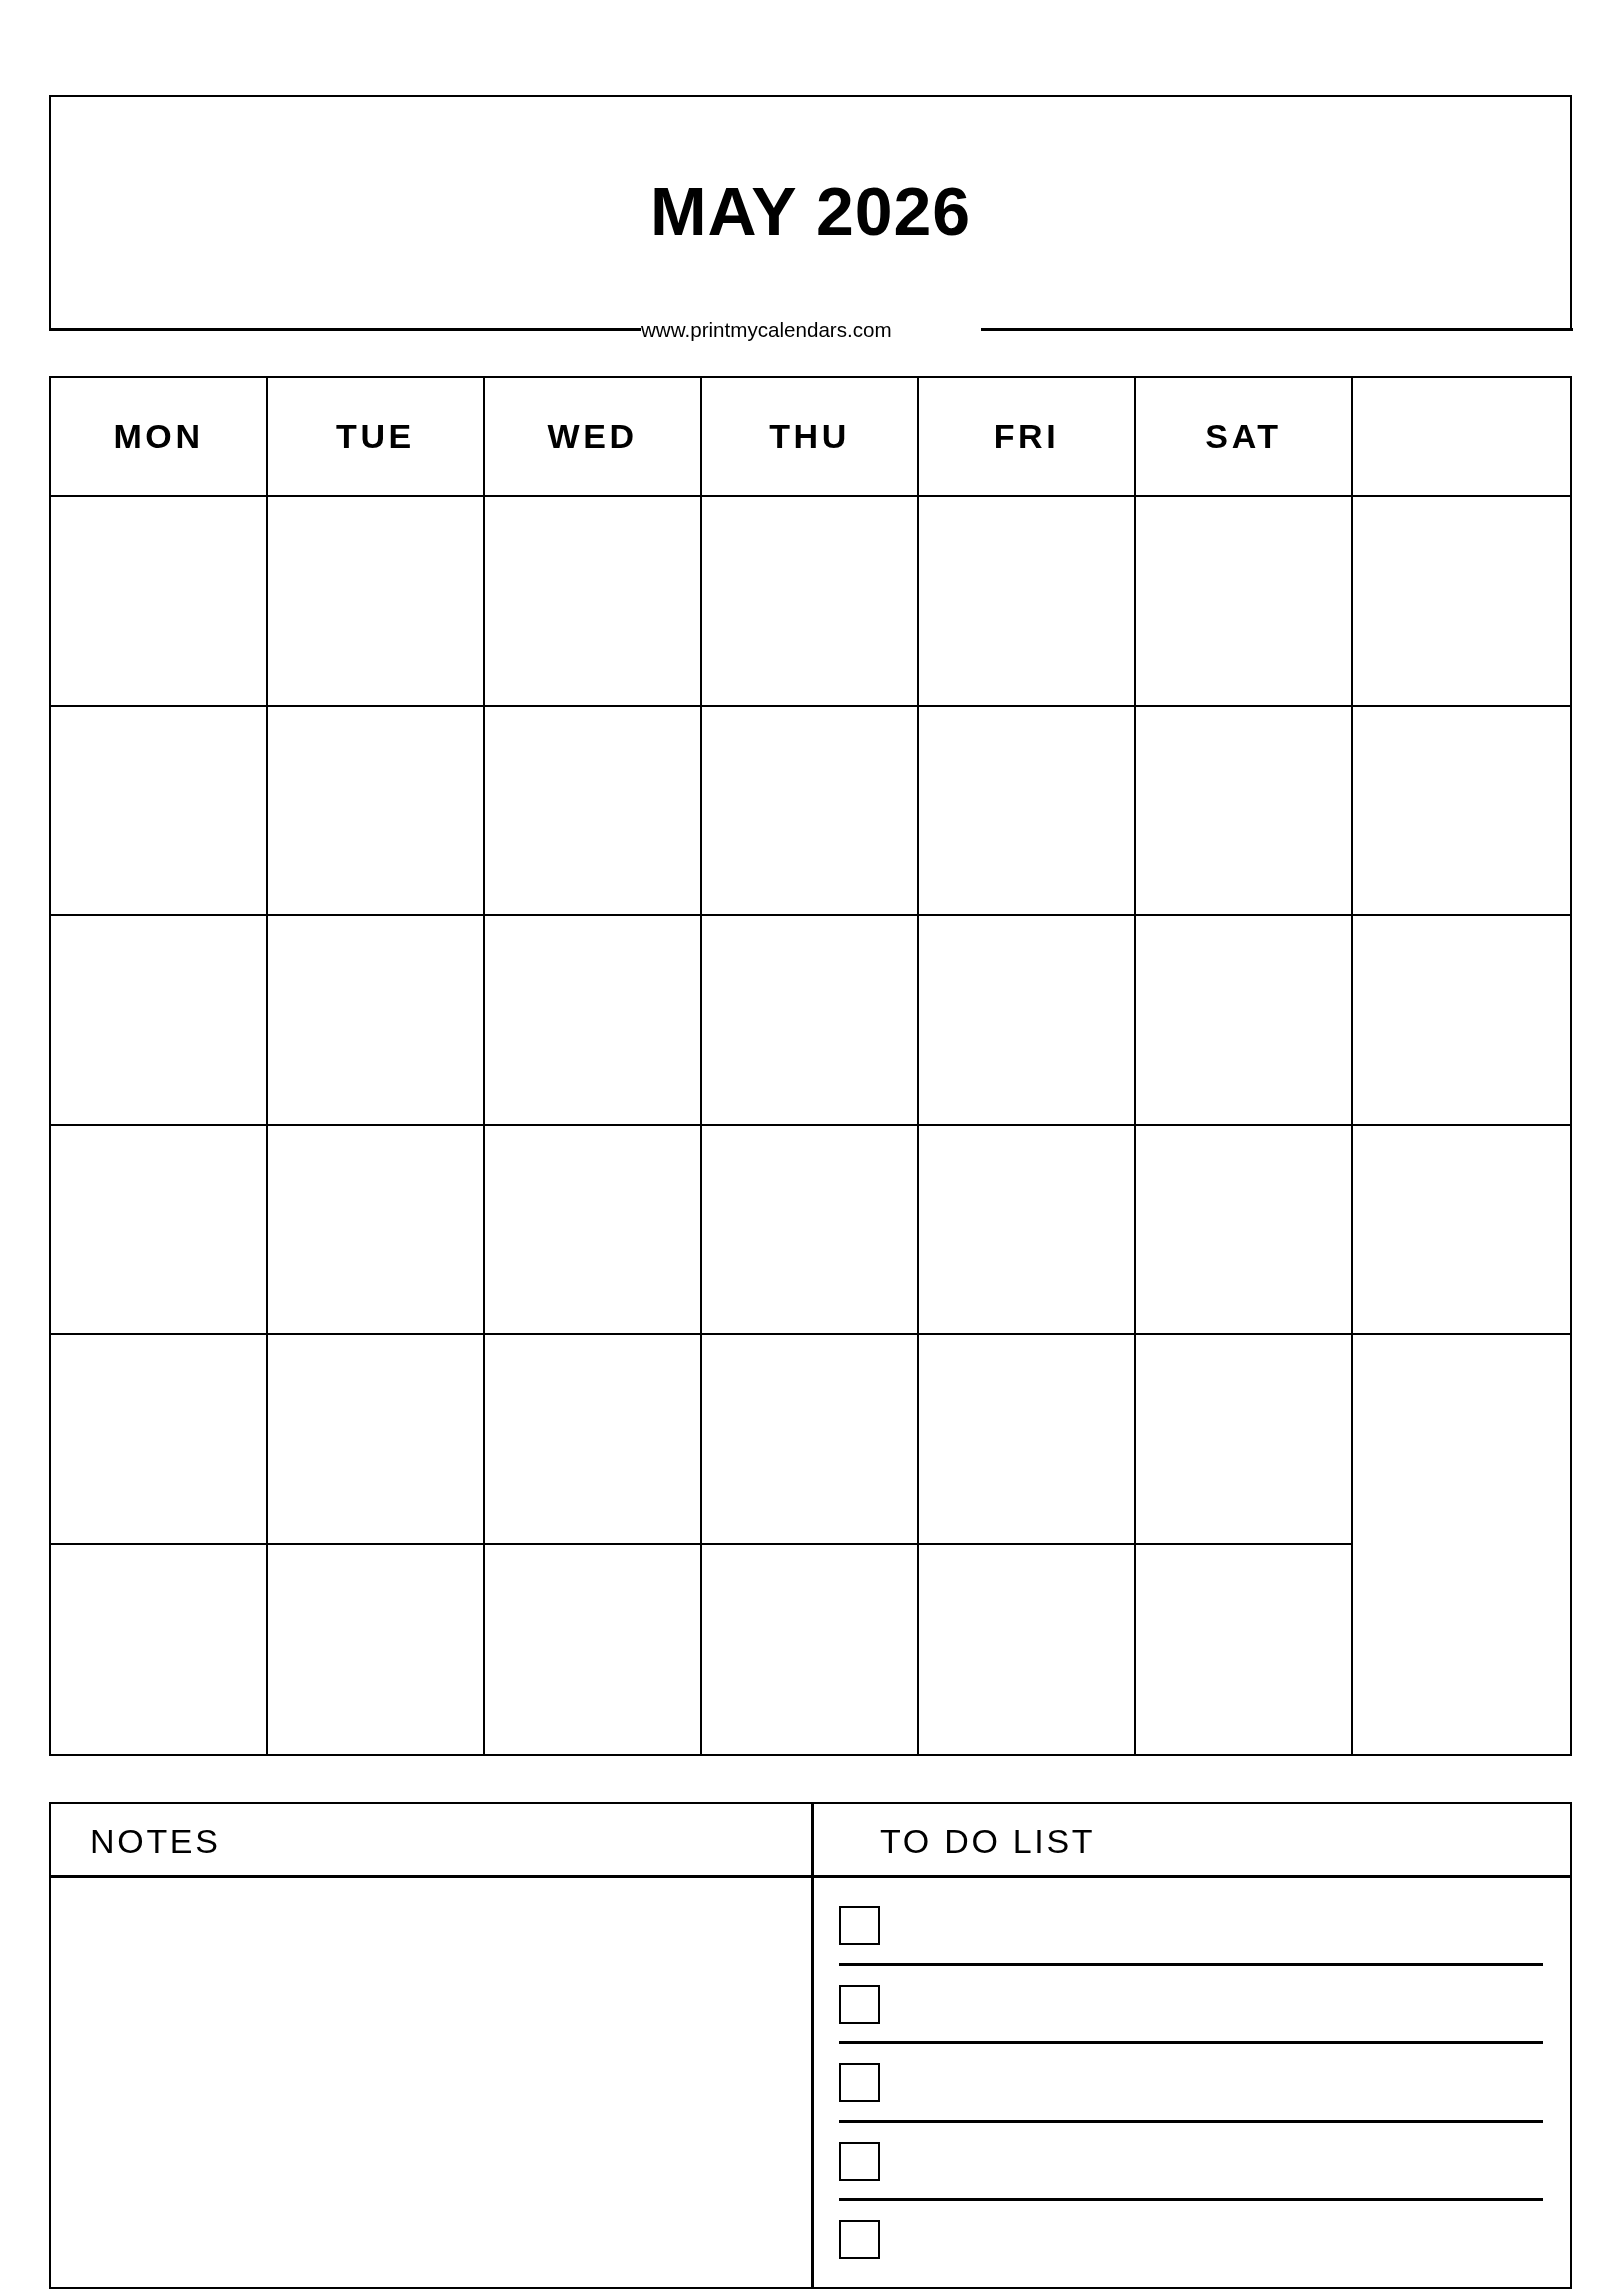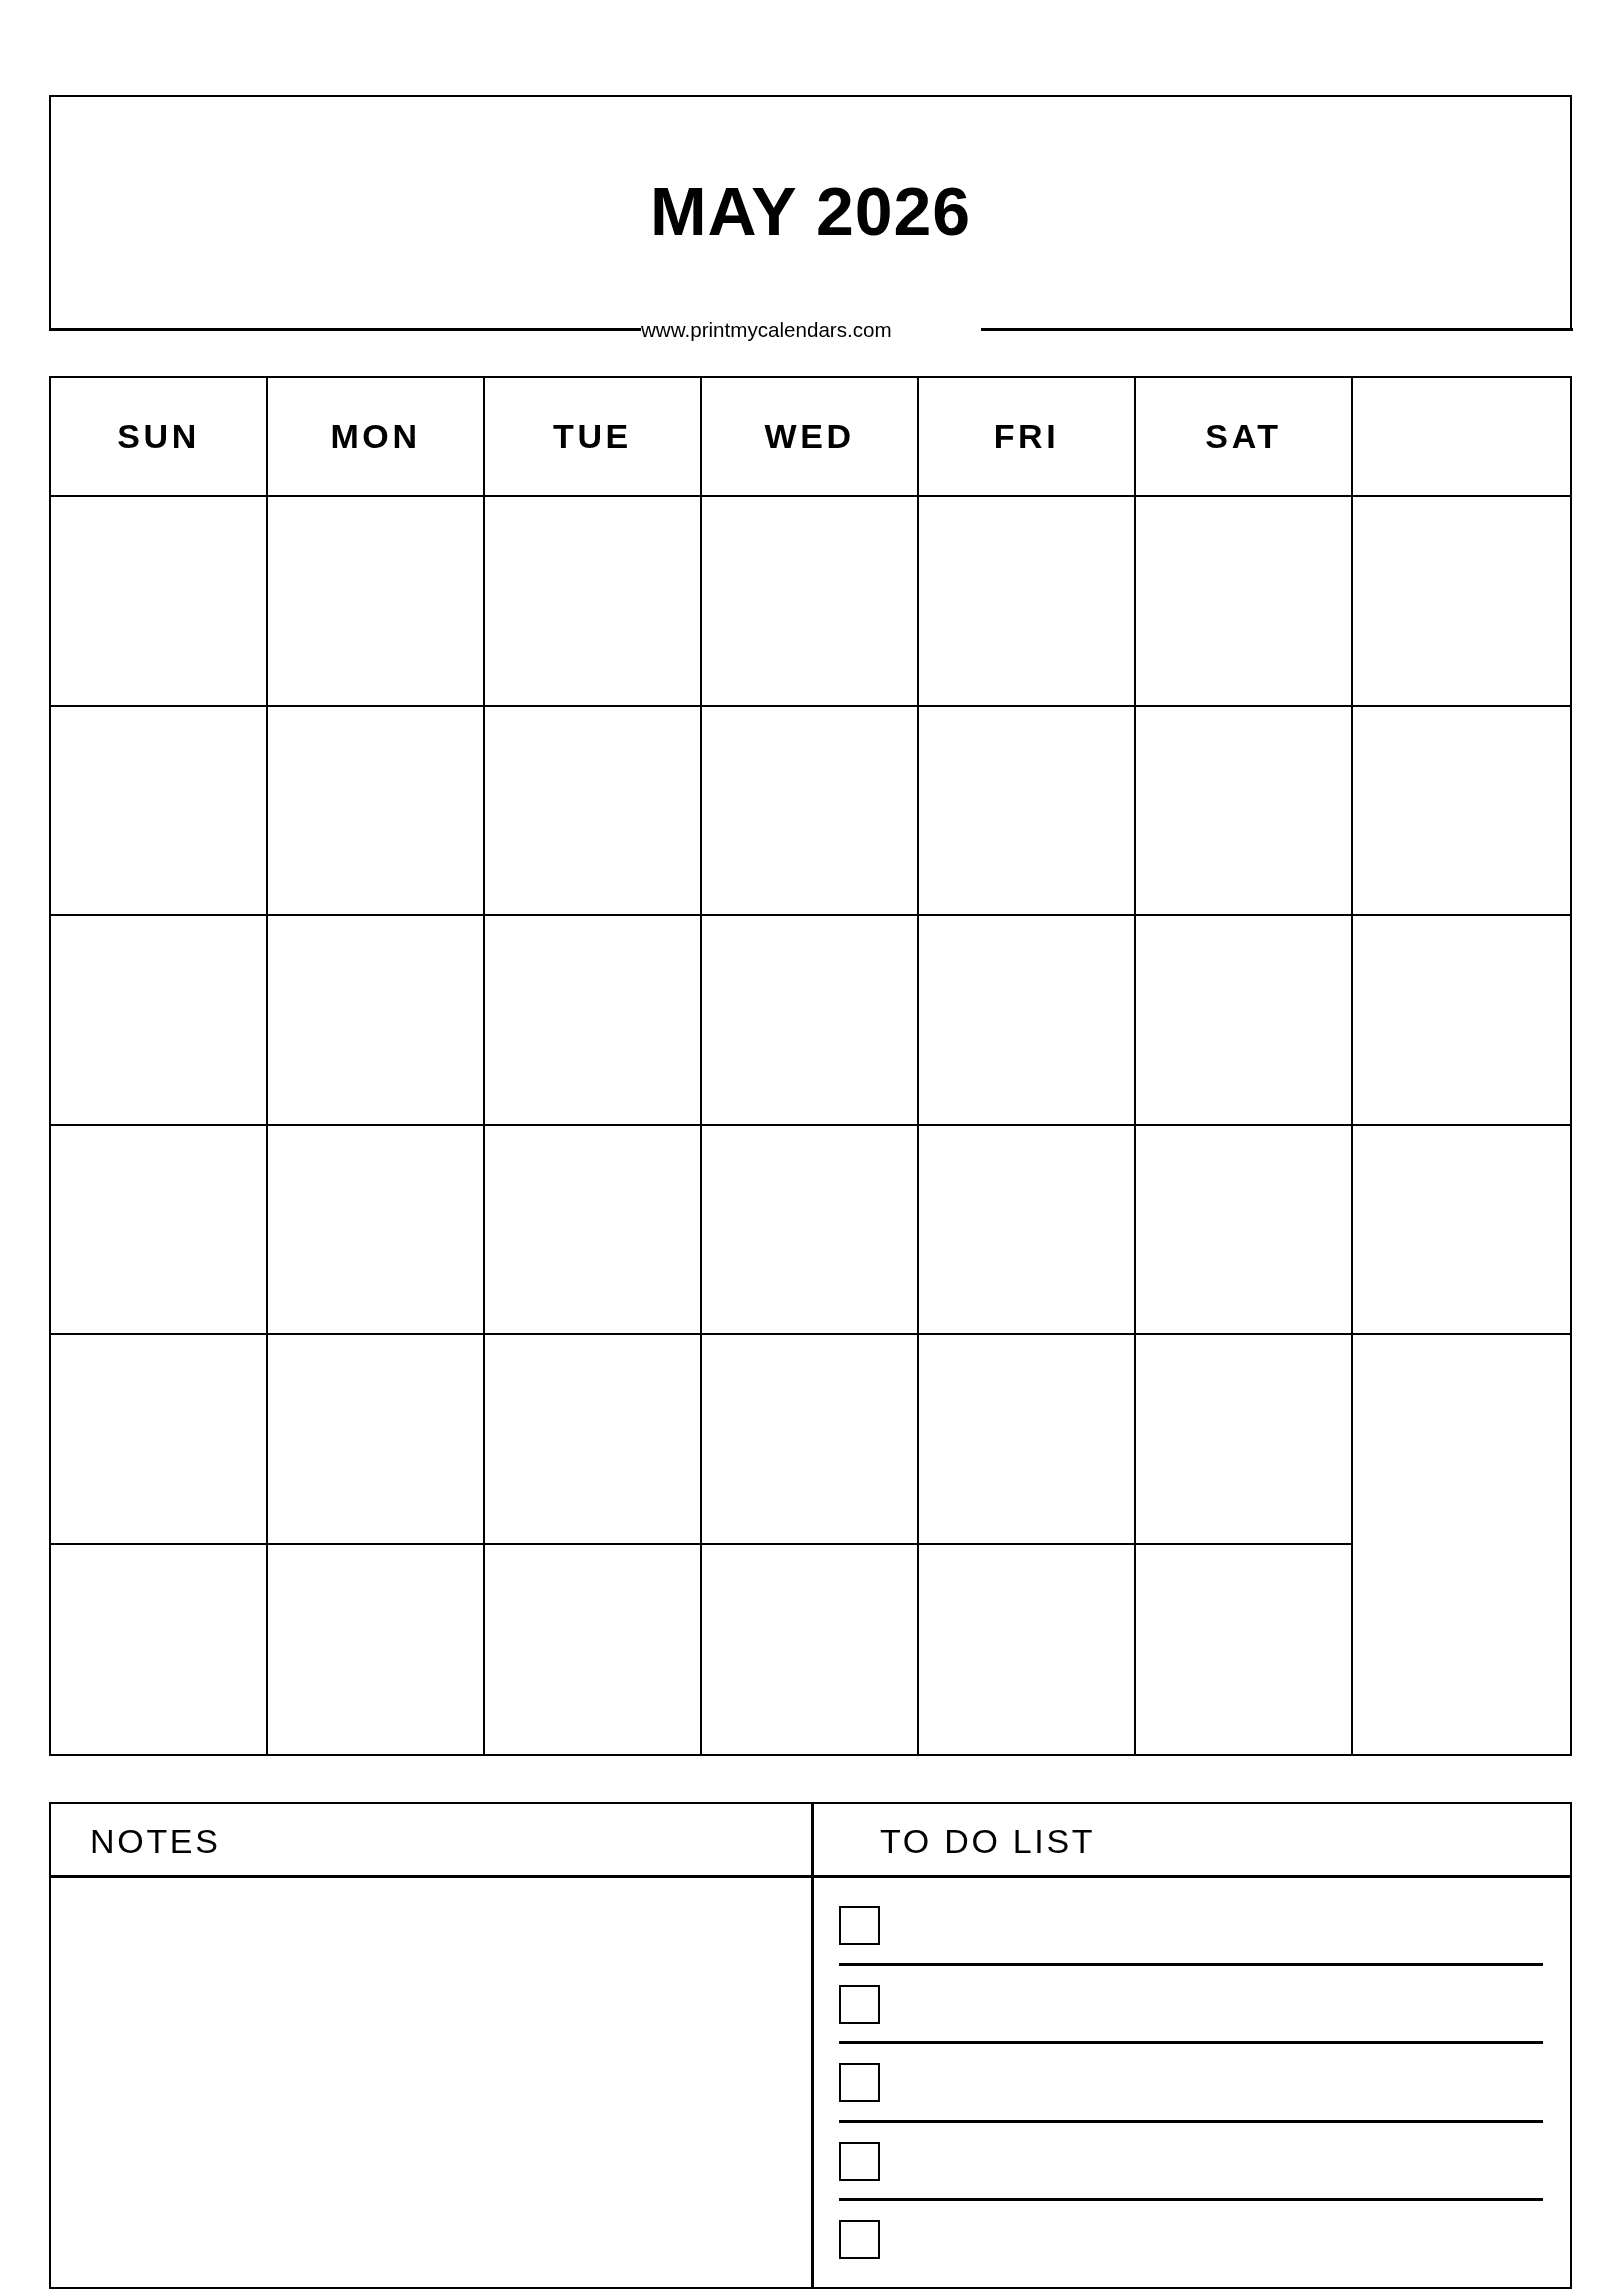--- a/index.html
+++ b/index.html
@@ -99,24 +99,24 @@
 </head>
 <body>
 
 <div class="abs header-box"></div>
 <div class="abs header-bottom-left"></div>
 <div class="abs header-bottom-right"></div>
 <div class="abs title">MAY 2026</div>
 <div class="abs url">www.printmycalendars.com</div>
 
 <div class="abs calendar">
-  <div class="cal-head">SUN</div>
   <div class="cal-head">MON</div>
   <div class="cal-head">TUE</div>
   <div class="cal-head">WED</div>
+  <div class="cal-head">THU</div>
   <div class="cal-head">FRI</div>
   <div class="cal-head">SAT</div>
 <div class="cal-cell"></div>
     <div class="cal-cell"></div>
     <div class="cal-cell"></div>
     <div class="cal-cell"></div>
     <div class="cal-cell"></div>
     <div class="cal-cell"></div>
     <div class="cal-cell"></div>
     <div class="cal-cell"></div>

